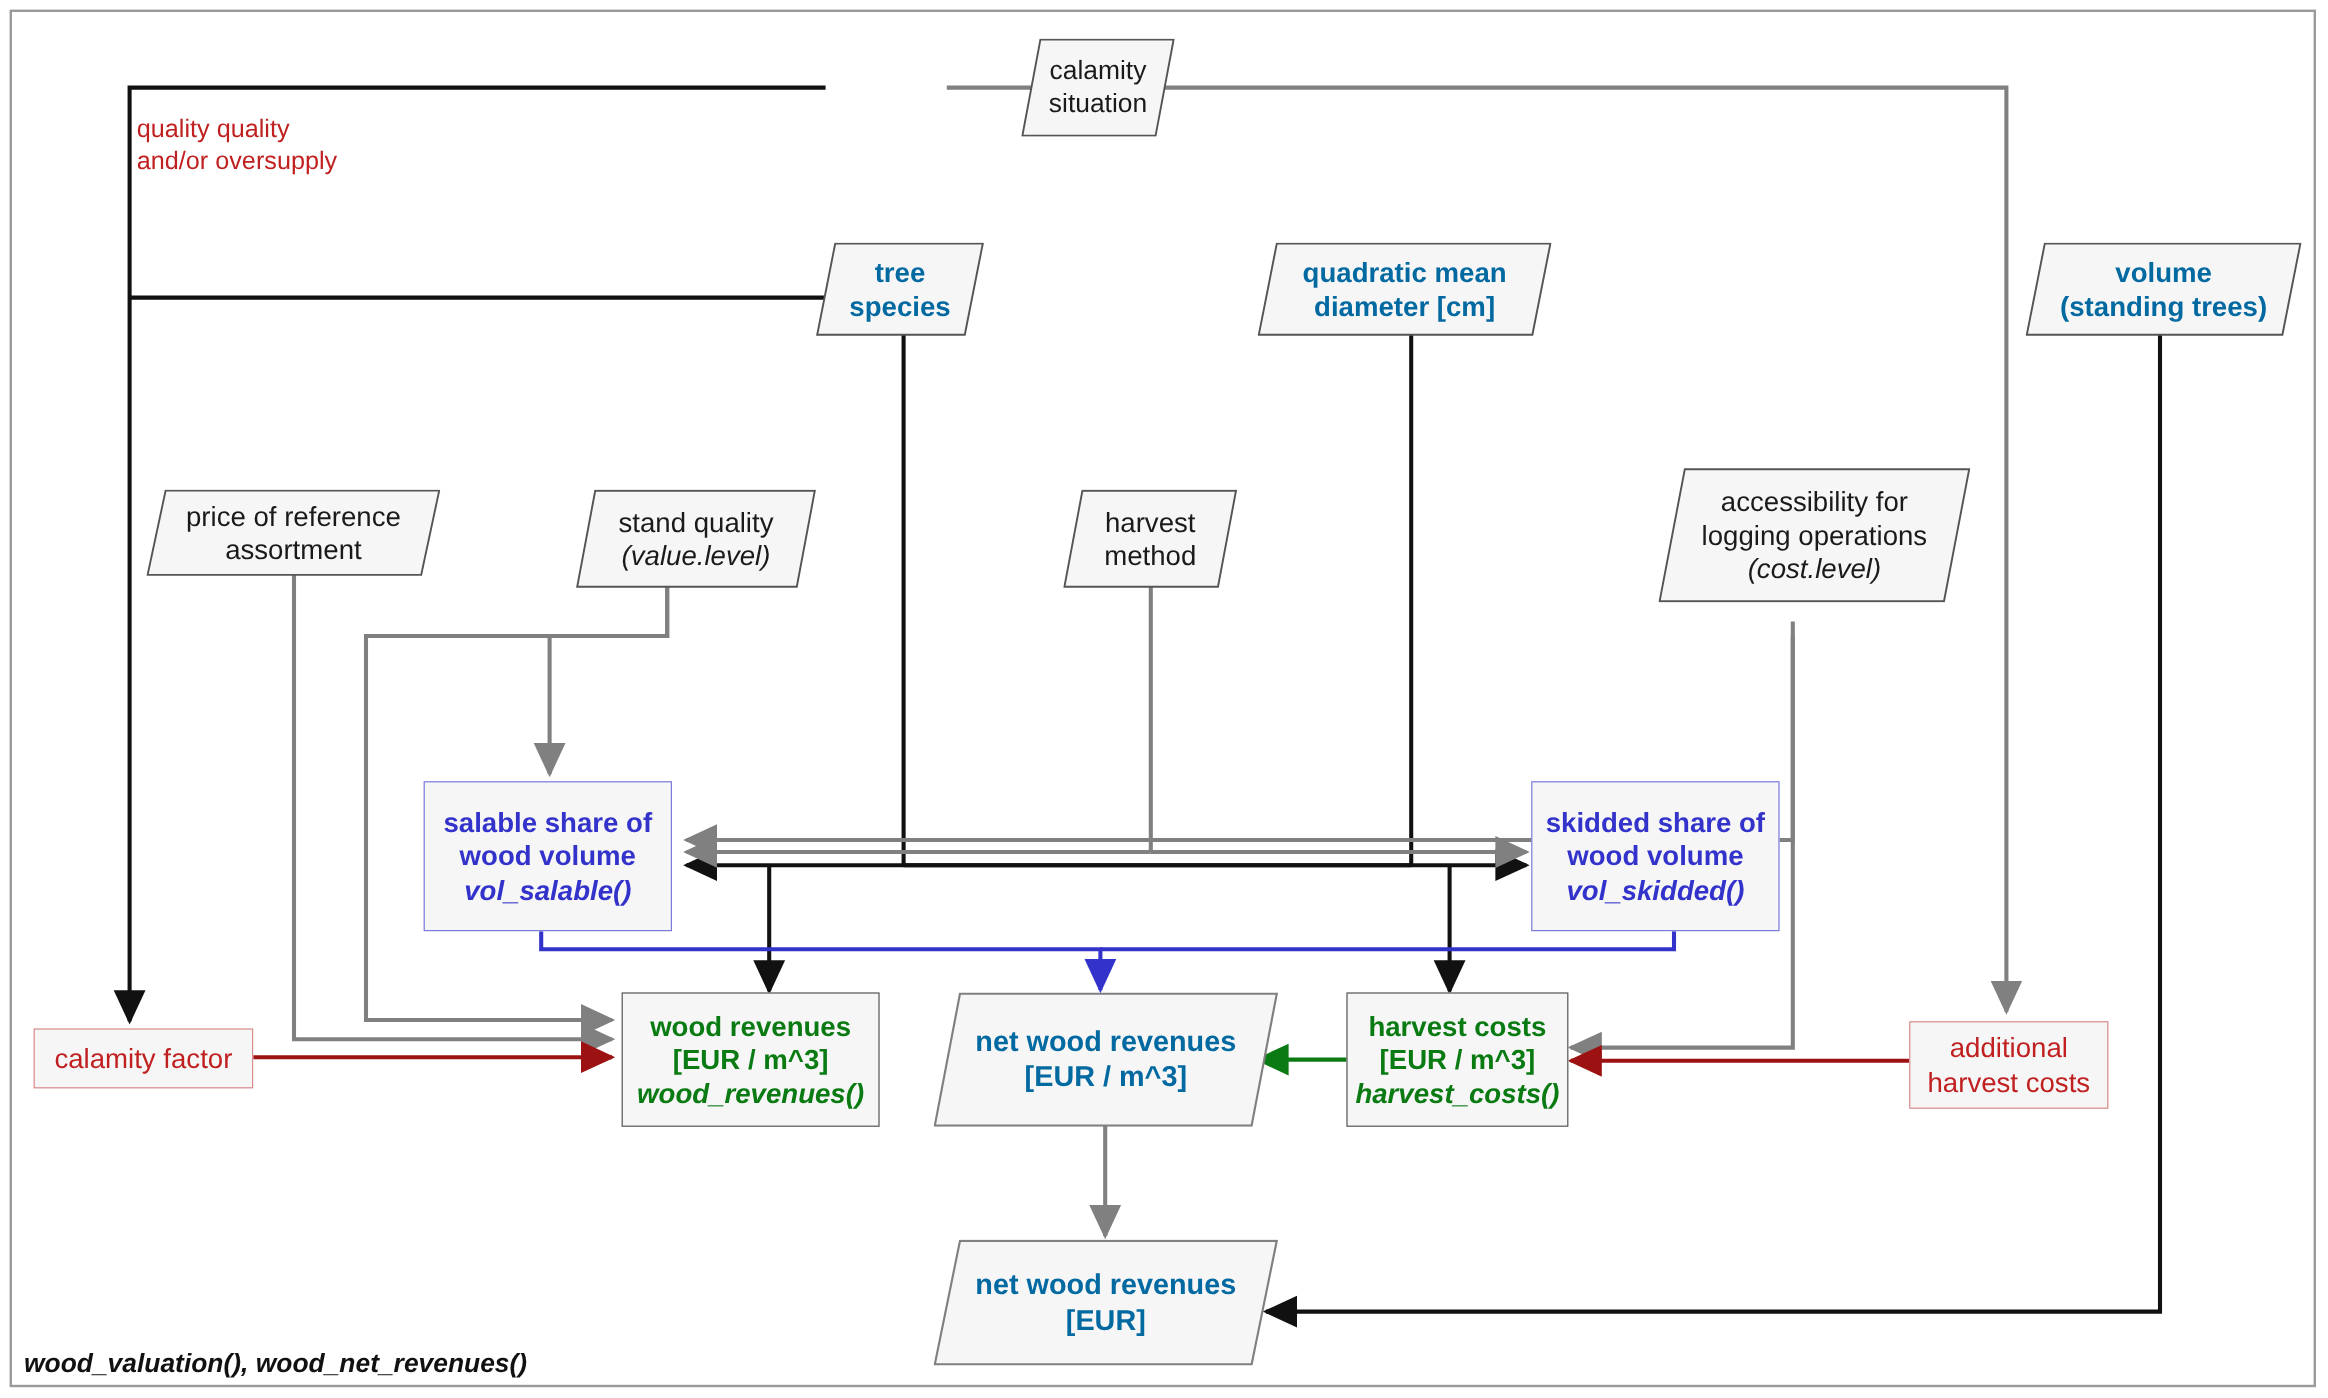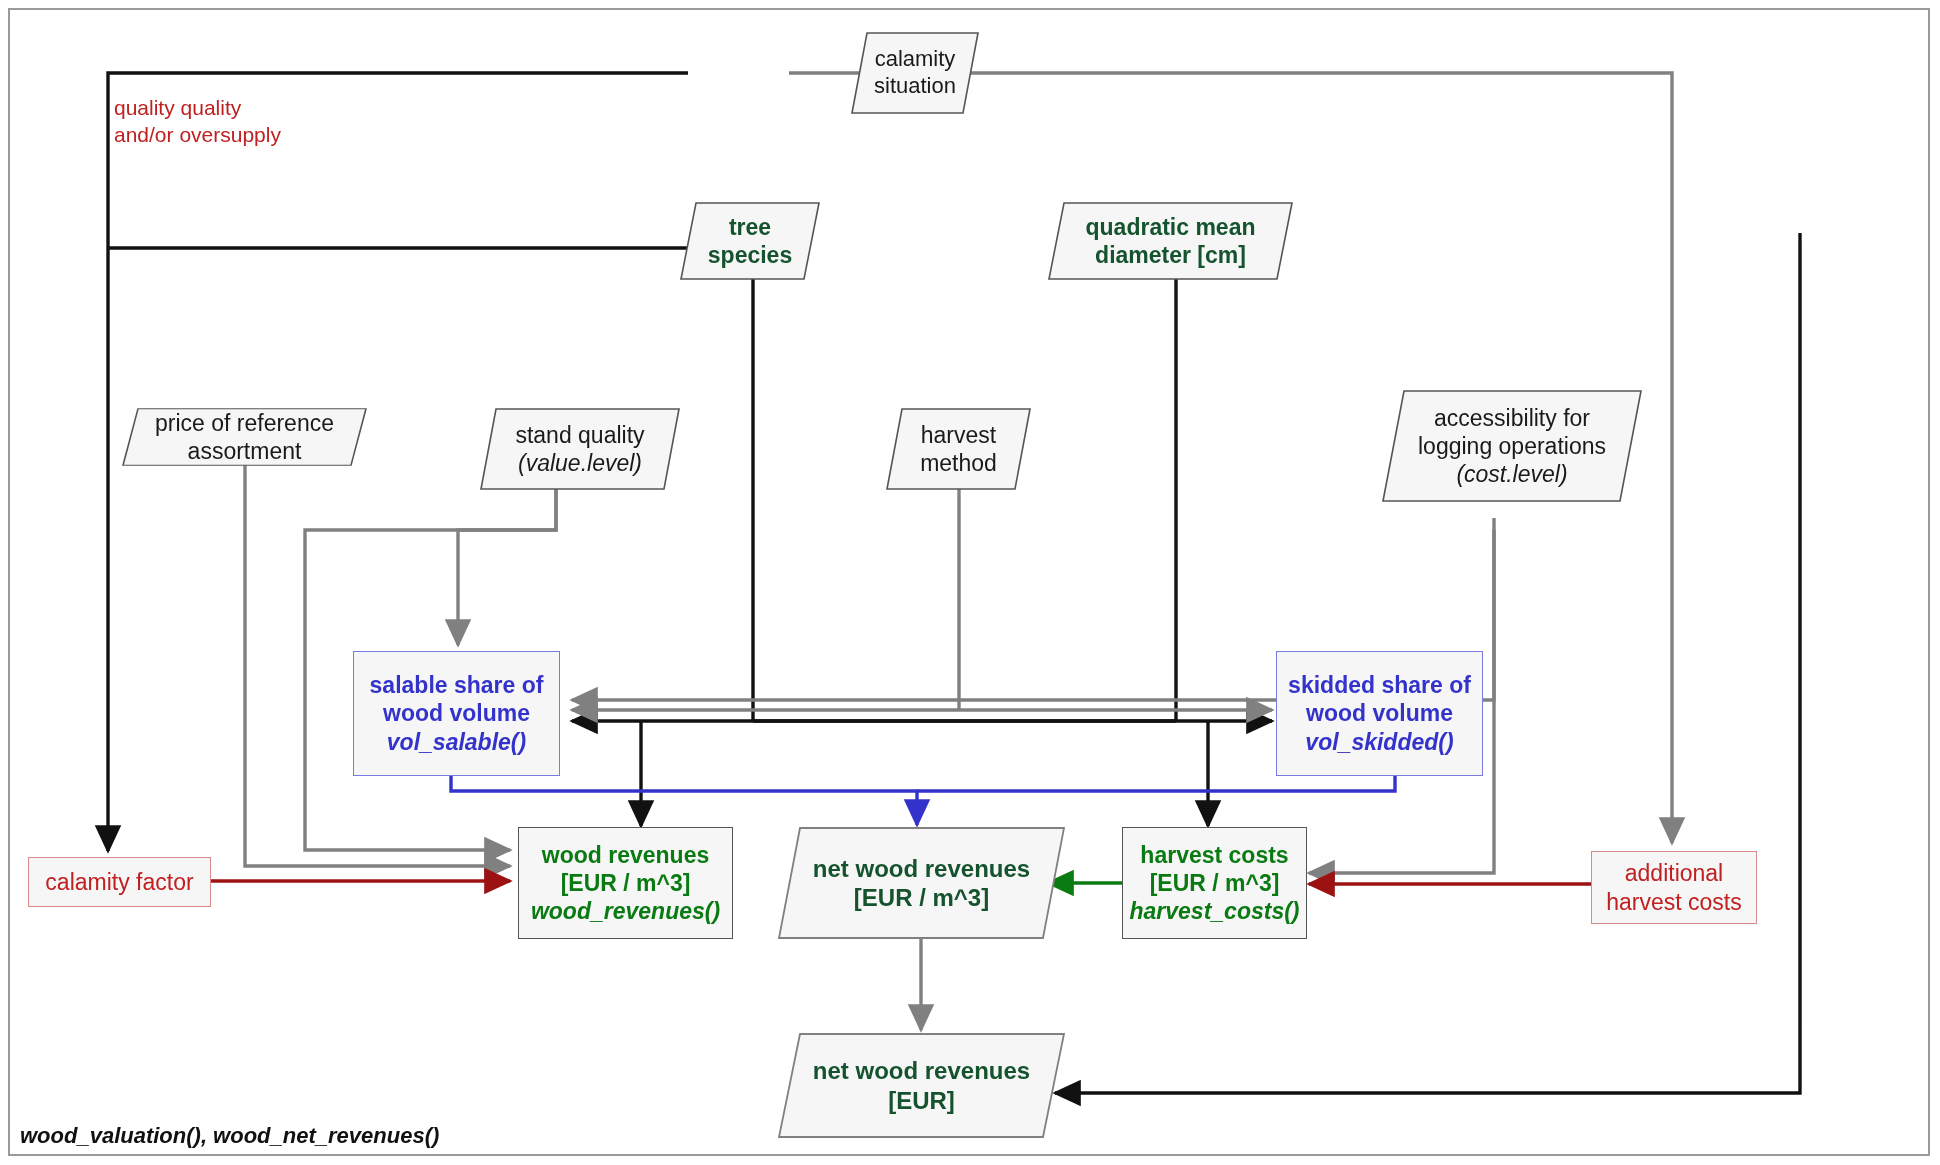--- a/index.html
+++ b/index.html
@@ -8,21 +8,21 @@
   #frame{position:absolute;left:8px;top:8px;width:1922px;height:1148px;border:2px solid #9a9a9a;box-sizing:border-box;}
   svg#wires{position:absolute;left:0;top:0;width:1940px;height:1165px;}
   .node{position:absolute;box-sizing:border-box;display:flex;flex-direction:column;align-items:center;justify-content:center;background:#f6f6f6;text-align:center;line-height:1.22;}
   .para{background:transparent;border:none;}
   .para .plabel{position:relative;z-index:2;}
   .para .pshape{position:absolute;left:0;top:0;width:100%;height:100%;z-index:1;}
   .rect{border:1.6px solid #555;}
   .rect.blue{border-color:#7b7bdd;}
   .rect.red{border-color:#d98b8b;}
   .t-norm{color:#1a1a1a;font-weight:400;}
-  .t-bold{color:#14532d;font-weight:700;}
+  .t-bold{color:#0369a1;font-weight:700;}
   .t-blue{color:#3333cc;font-weight:700;}
   .t-green{color:#0a7a12;font-weight:700;}
   .t-red{color:#c02020;font-weight:400;}
   .ital{font-style:italic;}
   .fs24{font-size:24px;}
   .fs23{font-size:23px;}
   .fs22{font-size:22px;}
   .note{position:absolute;color:#c02020;font-size:21px;line-height:1.28;}
   .footer{position:absolute;font-style:italic;font-weight:700;font-size:22px;color:#111;}
 </style>
@@ -119,22 +119,29 @@
   </div>
 
   <div class="node para" style="left:1048px;top:202px;width:245px;height:78px;">
     <svg class="pshape" viewBox="0 0 245 78" preserveAspectRatio="none">
         <polygon points="16,1 244,1 229,77 1,77" fill="#f6f6f6" stroke="#555" stroke-width="1.6"></polygon>
       </svg>
     <span class="plabel t-bold fs23">quadratic mean</span>
     <span class="plabel t-bold fs23">diameter [cm]</span>
   </div>
 
-
-  <div class="node para" style="left:122px;top:408px;width:245px;height:58px;">
+  <div class="node para" style="left:1688px;top:202px;width:230px;height:78px;">
+    <svg class="pshape" viewBox="0 0 230 78" preserveAspectRatio="none">
+        <polygon points="16,1 229,1 214,77 1,77" fill="#f6f6f6" stroke="#555" stroke-width="1.6"></polygon>
+      </svg>
+    <span class="plabel t-bold fs23">volume</span>
+    <span class="plabel t-bold fs23">(standing trees)</span>
+  </div>
+
+  <div class="node para" style="left:122px;top:408px;width:245px;height:72px;">
     <svg class="pshape" viewBox="0 0 245 82" preserveAspectRatio="none">
         <polygon points="16,1 244,1 229,81 1,81" fill="#f6f6f6" stroke="#555" stroke-width="1.6"></polygon>
       </svg>
     <span class="plabel t-norm fs23">price of reference</span>
     <span class="plabel t-norm fs23">assortment</span>
   </div>
 
   <div class="node para" style="left:480px;top:408px;width:200px;height:82px;">
     <svg class="pshape" viewBox="0 0 200 82" preserveAspectRatio="none">
         <polygon points="16,1 199,1 184,81 1,81" fill="#f6f6f6" stroke="#555" stroke-width="1.6"></polygon>

